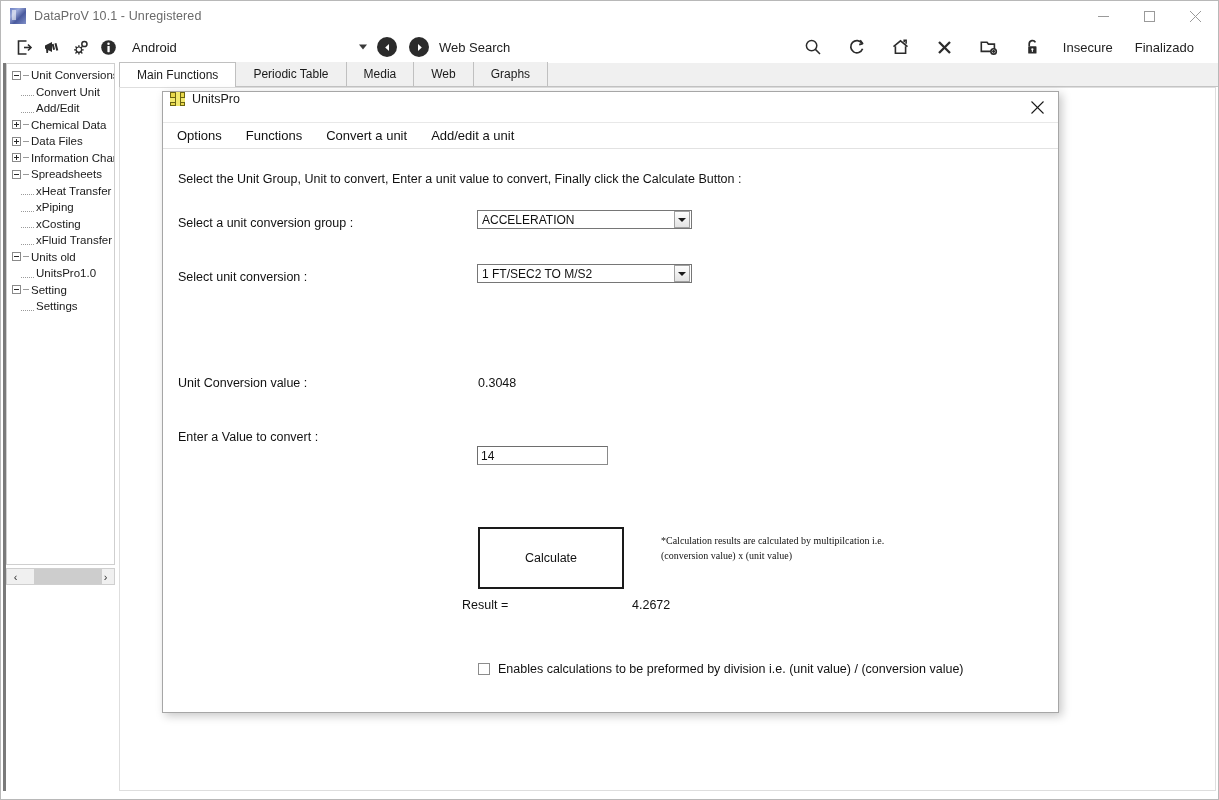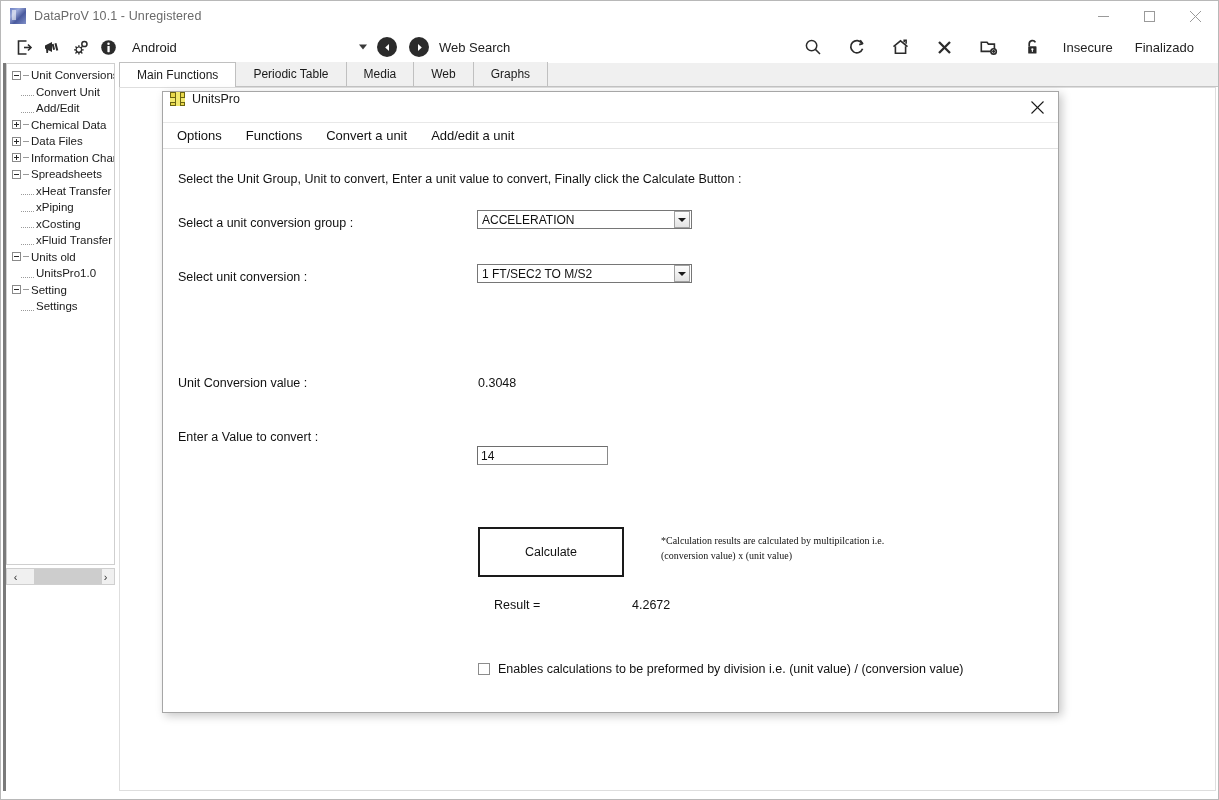--- a/index.html
+++ b/index.html
@@ -269,31 +269,31 @@
   .txtbox {
     position: absolute; width: 131px; height: 19px;
     border: 1px solid #8a8a8a;
     border-top-color:#6e6e6e; border-left-color:#6e6e6e;
     background: #ffffff;
     display: flex; align-items: center;
   }
   .txtbox span { font-size: 12px; color: #111; padding-left: 3px; }
   .calcbtn {
     position: absolute; left: 315px; top: 378px;
-    width: 146px; height: 50px;
+    width: 146px; height: 62px;
     border: 2px solid #1a1a1a;
     background: #ffffff;
     display: flex; align-items: center; justify-content: center;
     font-size: 12.5px; color: #111;
   }
   .calcnote {
     position: absolute; left: 498px; top: 384px;
     font-size: 10px; color: #111; line-height: 15px; white-space: pre-line; font-family: Liberation Serif, serif;
   }
-  .resultlbl { position: absolute; left: 331px; top: 449px; font-size:12.5px; color:#111; }
+  .resultlbl { position: absolute; left: 299px; top: 449px; font-size:12.5px; color:#111; }
   .resultval { position: absolute; left: 469px; top: 449px; font-size:12.5px; color:#111; }
   .chkrow {
     position: absolute; left: 315px; top: 513px;
     display: flex; align-items: center;
   }
   .chkbox {
     width: 12px; height: 12px; border: 1px solid #8c8c8c;
     background: #fff; margin-right: 8px; flex: none;
   }
   .chklabel { font-size: 12.5px; color: #111; white-space: nowrap; }

